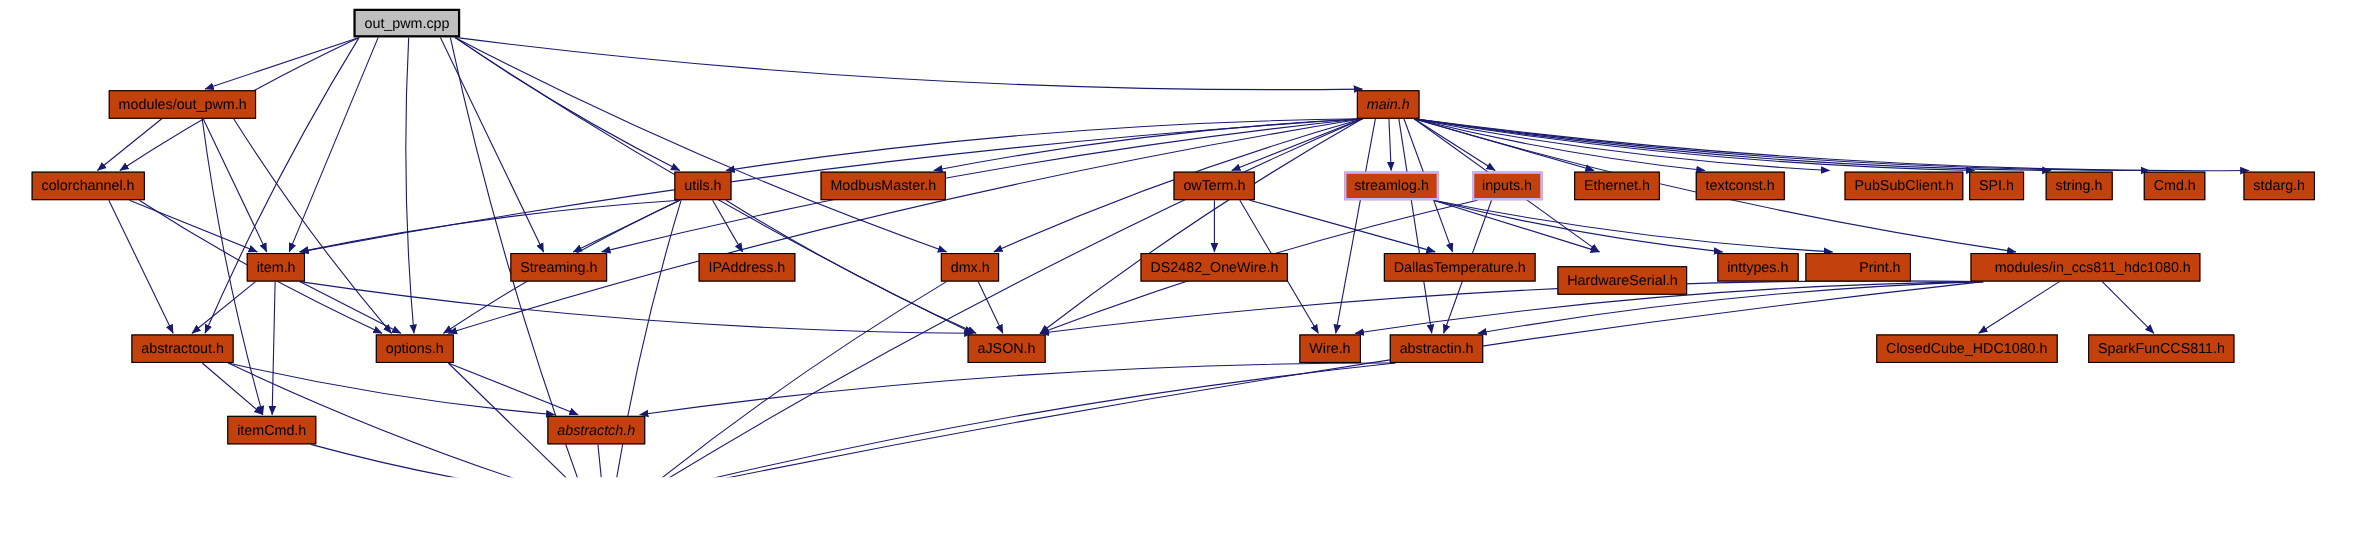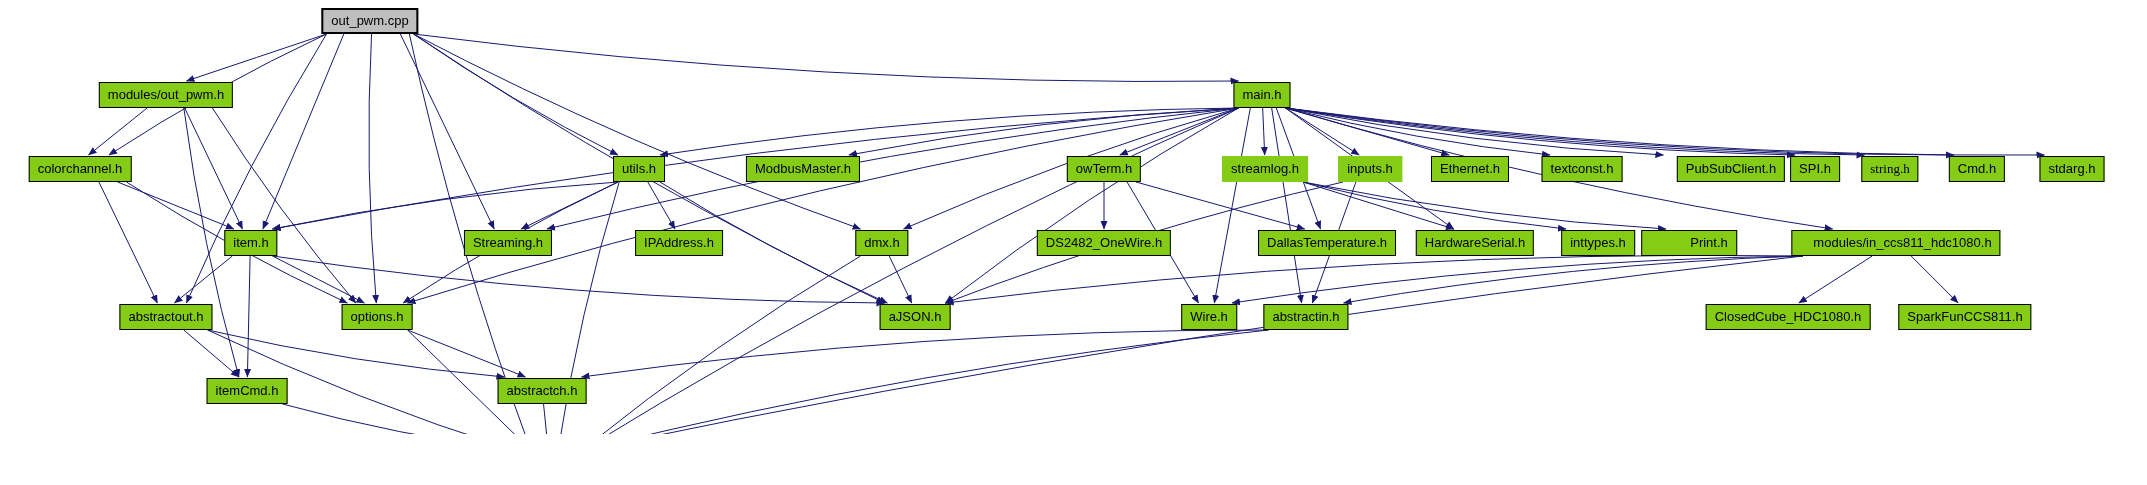--- a/index.html
+++ b/index.html
@@ -21,37 +21,37 @@
     top: 0;
     width: 2147px;
     height: 485px;
   }
   .node {
     position: absolute;
     transform: translateX(-50%);
     box-sizing: border-box;
     height: 26px;
     padding: 3px 8px;
-    background: #84cc16;
+    background: #c2410c;
     border: 1px solid #000000;
     color: #000000;
     font-size: 13px;
     line-height: 18px;
     white-space: nowrap;
     text-align: center;
     cursor: pointer;
   }
   .node.root {
     background: #bfbfbf;
     border-width: 2px;
     padding: 2px 8px;
     cursor: default;
   }
   .node.truncated {
-    border: 2px solid #84cc16;
+    border: 2px solid #c4b5fd;
     padding: 2px 7px;
   }
 </style>
 </head>
 <body>
 
 <div id="stage">
   <svg id="edges" xmlns="http://www.w3.org/2000/svg" width="2147" height="485" viewBox="0 0 2147 485">
     <defs>
       <marker id="arrow" markerWidth="9" markerHeight="8" refX="8" refY="4" orient="auto" markerUnits="userSpaceOnUse">
@@ -133,48 +133,48 @@
         <path d="M407.5,330 Q469.65,390.5 531.8,451" fill="none" stroke="#191970" stroke-width="1" marker-end="url(#arrow)"></path>
         <path d="M1268.5,330 Q923.355,329.455 581.5,377" fill="none" stroke="#191970" stroke-width="1" marker-end="url(#arrow)"></path>
         <path d="M1268.5,330 Q920.515,366.4375 581,451" fill="none" stroke="#191970" stroke-width="1" marker-end="url(#arrow)"></path>
         <path d="M543.54,404 Q545.92,427.5 548.3,451" fill="none" stroke="#191970" stroke-width="1" marker-end="url(#arrow)"></path>
         <path d="M282.5,404 Q399.005,435.7705 518.8,451" fill="none" stroke="#191970" stroke-width="1" marker-end="url(#arrow)"></path>
       </g>
   </svg>
   <div id="nodes">
       <div class="node root" style="left: 370px; top: 8px;">out_pwm.cpp</div>
       <div class="node" style="left: 166px; top: 82px;">modules/out_pwm.h</div>
-      <div class="node" style="left: 1262px; top: 82px;">main.h</div>
+      <div class="node" style="left: 1262px; top: 82px; font-style: italic;">main.h</div>
       <div class="node" style="left: 80px; top: 156px;">colorchannel.h</div>
       <div class="node" style="left: 639px; top: 156px;">utils.h</div>
       <div class="node" style="left: 803px; top: 156px;">ModbusMaster.h</div>
       <div class="node" style="left: 1104px; top: 156px;">owTerm.h</div>
       <div class="node truncated" style="left: 1265px; top: 156px;">streamlog.h</div>
       <div class="node truncated" style="left: 1370px; top: 156px;">inputs.h</div>
       <div class="node" style="left: 1470px; top: 156px;">Ethernet.h</div>
       <div class="node" style="left: 1582px; top: 156px;">textconst.h</div>
       <div class="node" style="left: 1708px; top: 156px; margin-left: 23px;">PubSubClient.h</div>
       <div class="node" style="left: 1815px; top: 156px;">SPI.h</div>
-      <div class="node" style="left: 1890px; top: 156px; font-family: Liberation Serif, serif;">string.h</div>
+      <div class="node" style="left: 1890px; top: 156px;">string.h</div>
       <div class="node" style="left: 1977px; top: 156px;">Cmd.h</div>
       <div class="node" style="left: 2072px; top: 156px;">stdarg.h</div>
       <div class="node" style="left: 251px; top: 230px;">item.h</div>
       <div class="node" style="left: 508px; top: 230px;">Streaming.h</div>
       <div class="node" style="left: 679px; top: 230px;">IPAddress.h</div>
       <div class="node" style="left: 882px; top: 230px;">dmx.h</div>
       <div class="node" style="left: 1104px; top: 230px;">DS2482_OneWire.h</div>
       <div class="node" style="left: 1327px; top: 230px;">DallasTemperature.h</div>
-      <div class="node" style="left: 1475px; top: 230px;">HardwareSerial.h</div>
+      <div class="node" style="left: 1475px; top: 242px;">HardwareSerial.h</div>
       <div class="node" style="left: 1598px; top: 230px; text-align: right;">inttypes.h</div>
       <div class="node" style="left: 1689px; top: 230px; padding-left: 48px;">Print.h</div>
       <div class="node" style="left: 1896px; top: 230px; padding-left: 21px;">modules/in_ccs811_hdc1080.h</div>
       <div class="node" style="left: 166px; top: 304px;">abstractout.h</div>
       <div class="node" style="left: 377px; top: 304px;">options.h</div>
       <div class="node" style="left: 915px; top: 304px;">aJSON.h</div>
       <div class="node" style="left: 1209px; top: 304px;">Wire.h</div>
       <div class="node" style="left: 1306px; top: 304px;">abstractin.h</div>
       <div class="node" style="left: 1788px; top: 304px;">ClosedCube_HDC1080.h</div>
       <div class="node" style="left: 1965px; top: 304px;">SparkFunCCS811.h</div>
       <div class="node" style="left: 247px; top: 378px;">itemCmd.h</div>
-      <div class="node" style="left: 542px; top: 378px;">abstractch.h</div>
+      <div class="node" style="left: 542px; top: 378px; font-style: italic;">abstractch.h</div>
       <div class="node" style="left: 549px; top: 452px;">Arduino.h</div>
     </div>
 </div>
 
 </body></html>

